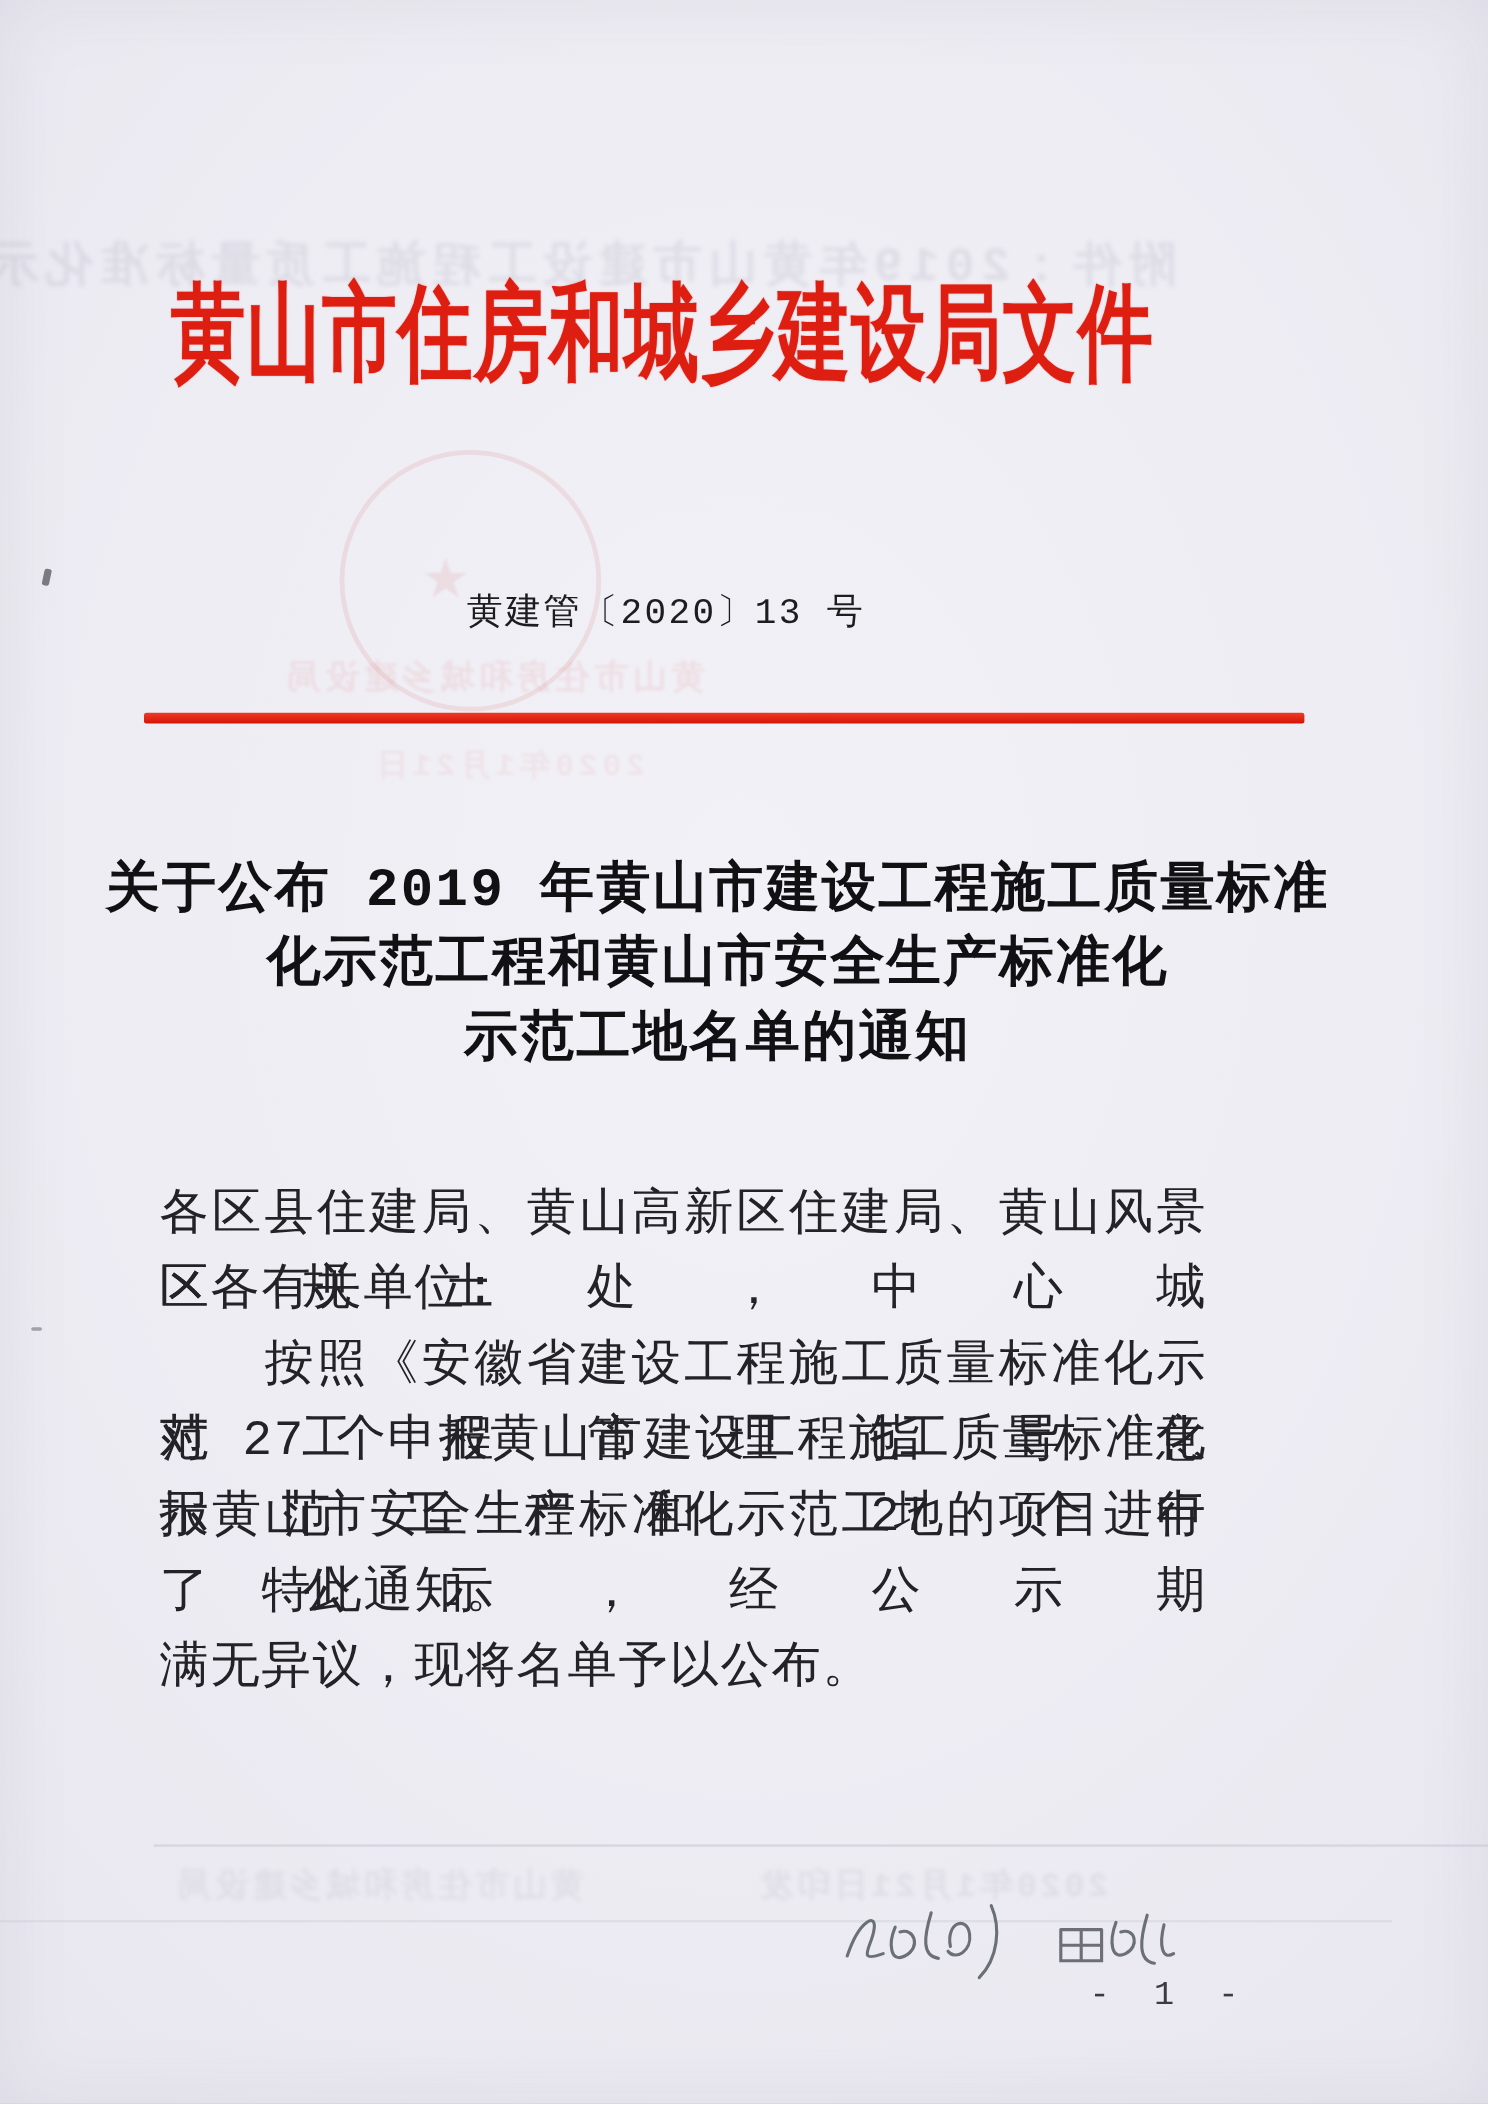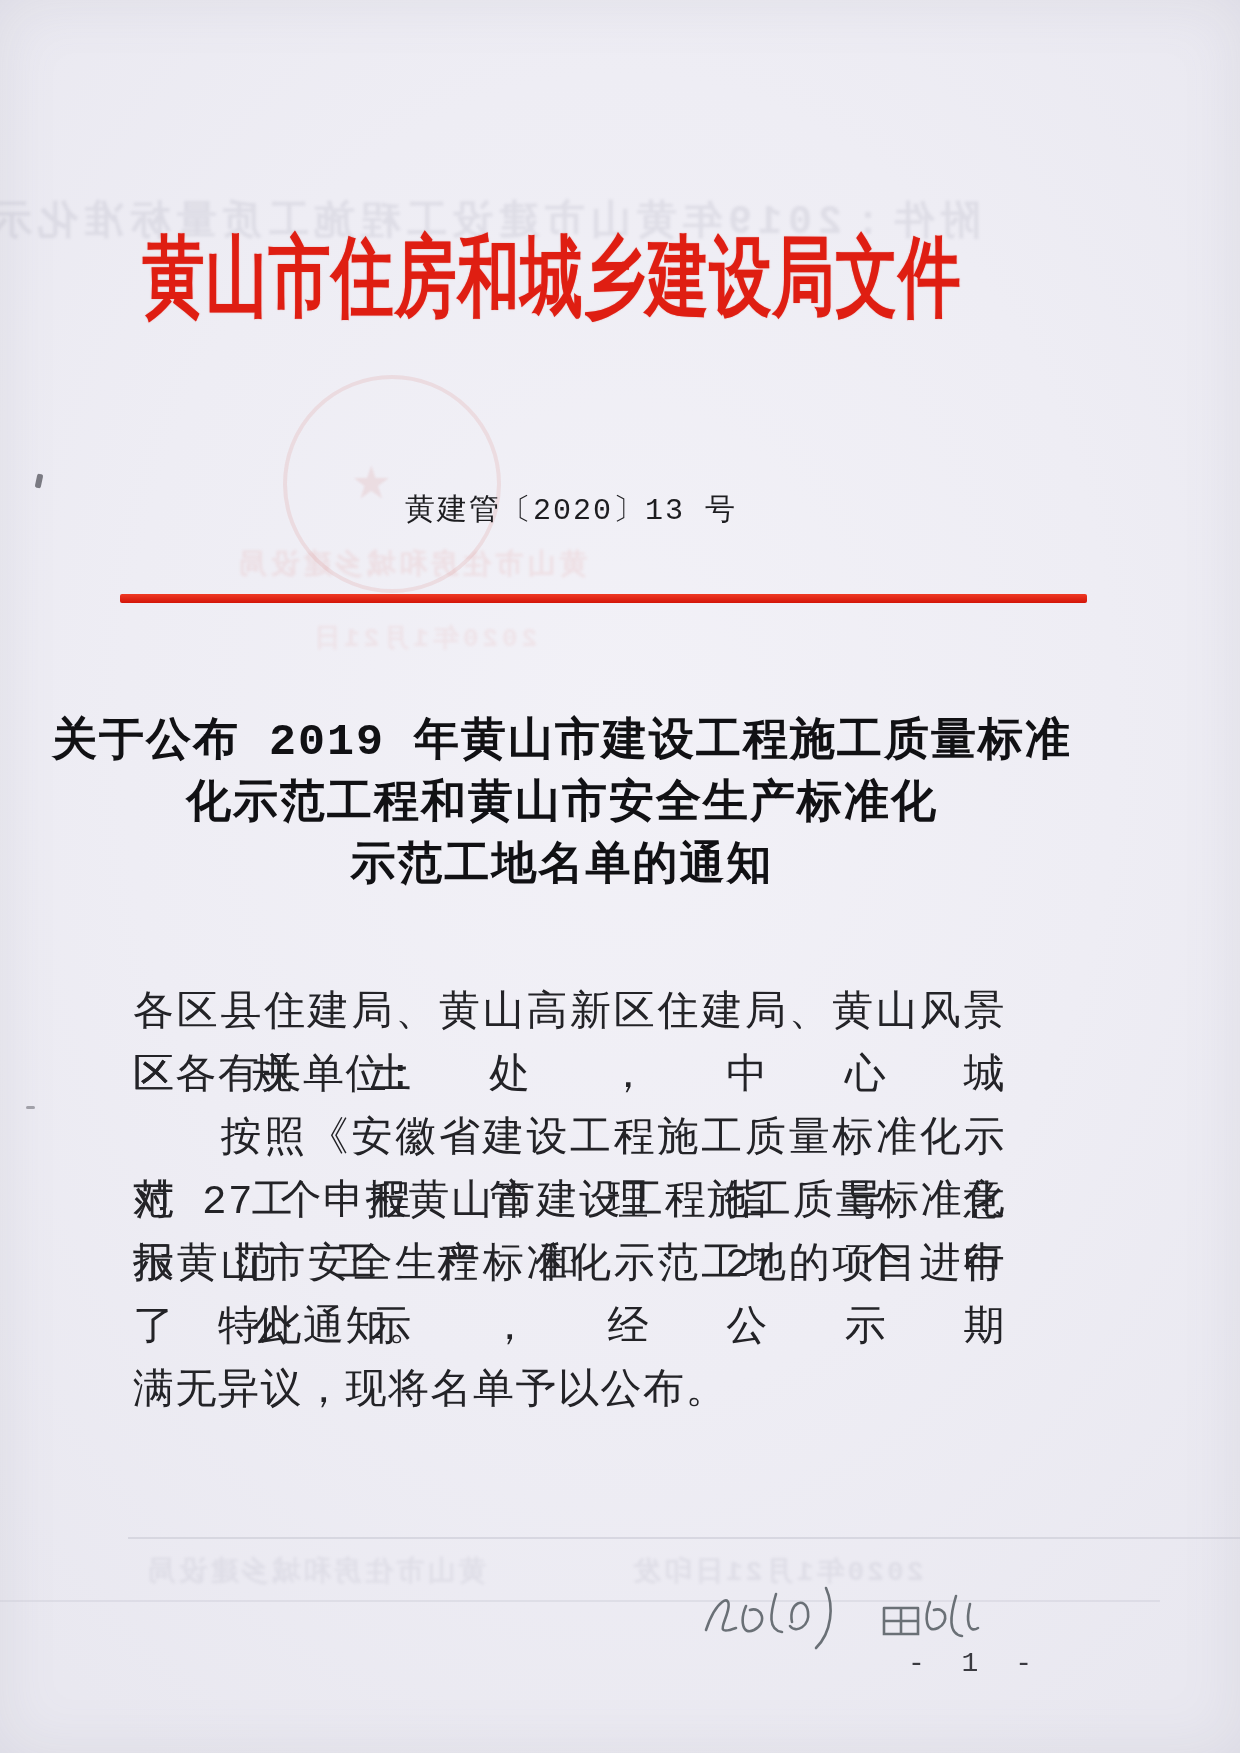--- a/index.html
+++ b/index.html
@@ -35,30 +35,30 @@
     left:283px;top:375px;width:210px;height:210px;border-radius:50%;
     border:4px solid rgba(205,90,85,.13);
     pointer-events:none;
   }
   .seal-star{
     left:352px;top:440px;font-size:64px;color:rgba(205,90,85,.12);
     filter:blur(1px);pointer-events:none;
   }
   .docnum{
     left:0;top:489px;width:1110px;text-align:center;
-    font-size:30px;letter-spacing:2px;color:#1d1d20;padding-left:16px;
+    font-size:30px;letter-spacing:2px;color:#1d1d20;
   }
   .redrule{
     left:120px;top:594px;width:967px;height:9px;
     background:linear-gradient(#ef3a25,#d31408);border-radius:2px;
   }
   .doc-title{
     left:0;top:712px;width:1124px;text-align:center;
     font-weight:bold;color:#111114;
-    font-size:45px;line-height:62px;letter-spacing:2px;
+    font-size:45px;line-height:62px;letter-spacing:2px;padding-left:36px;
   }
   .bodytext{
     left:133px;top:982px;width:873px;
     font-size:41px;line-height:63px;color:#232327;
     letter-spacing:1.5px;
   }
   .bodytext .ln{height:63px;white-space:nowrap;}
   .bodytext .ln.j{white-space:normal;text-align:justify;text-align-last:justify;}
   .crease{
     left:0;height:2px;background:#c7c6d2;pointer-events:none;

